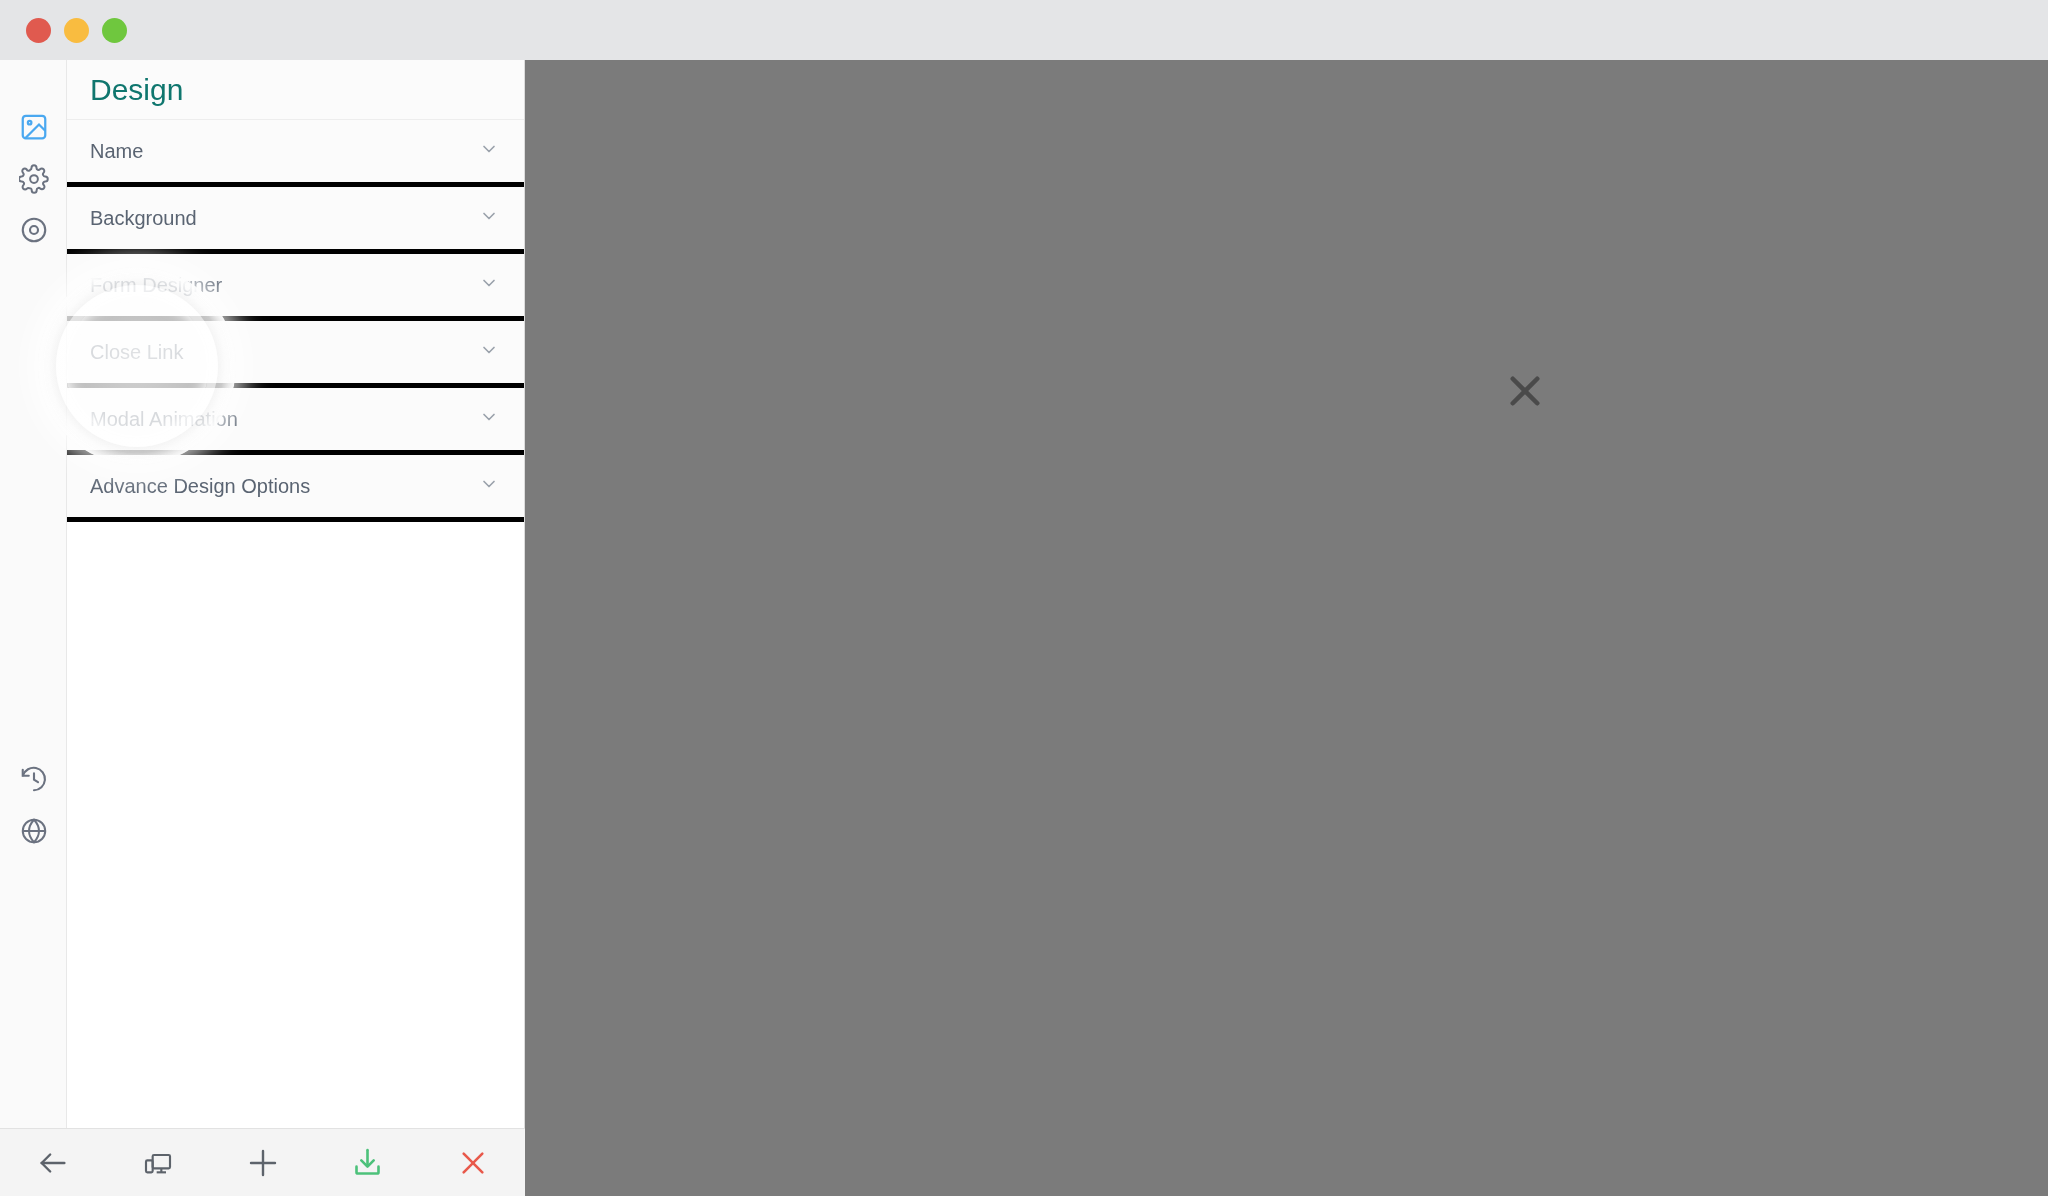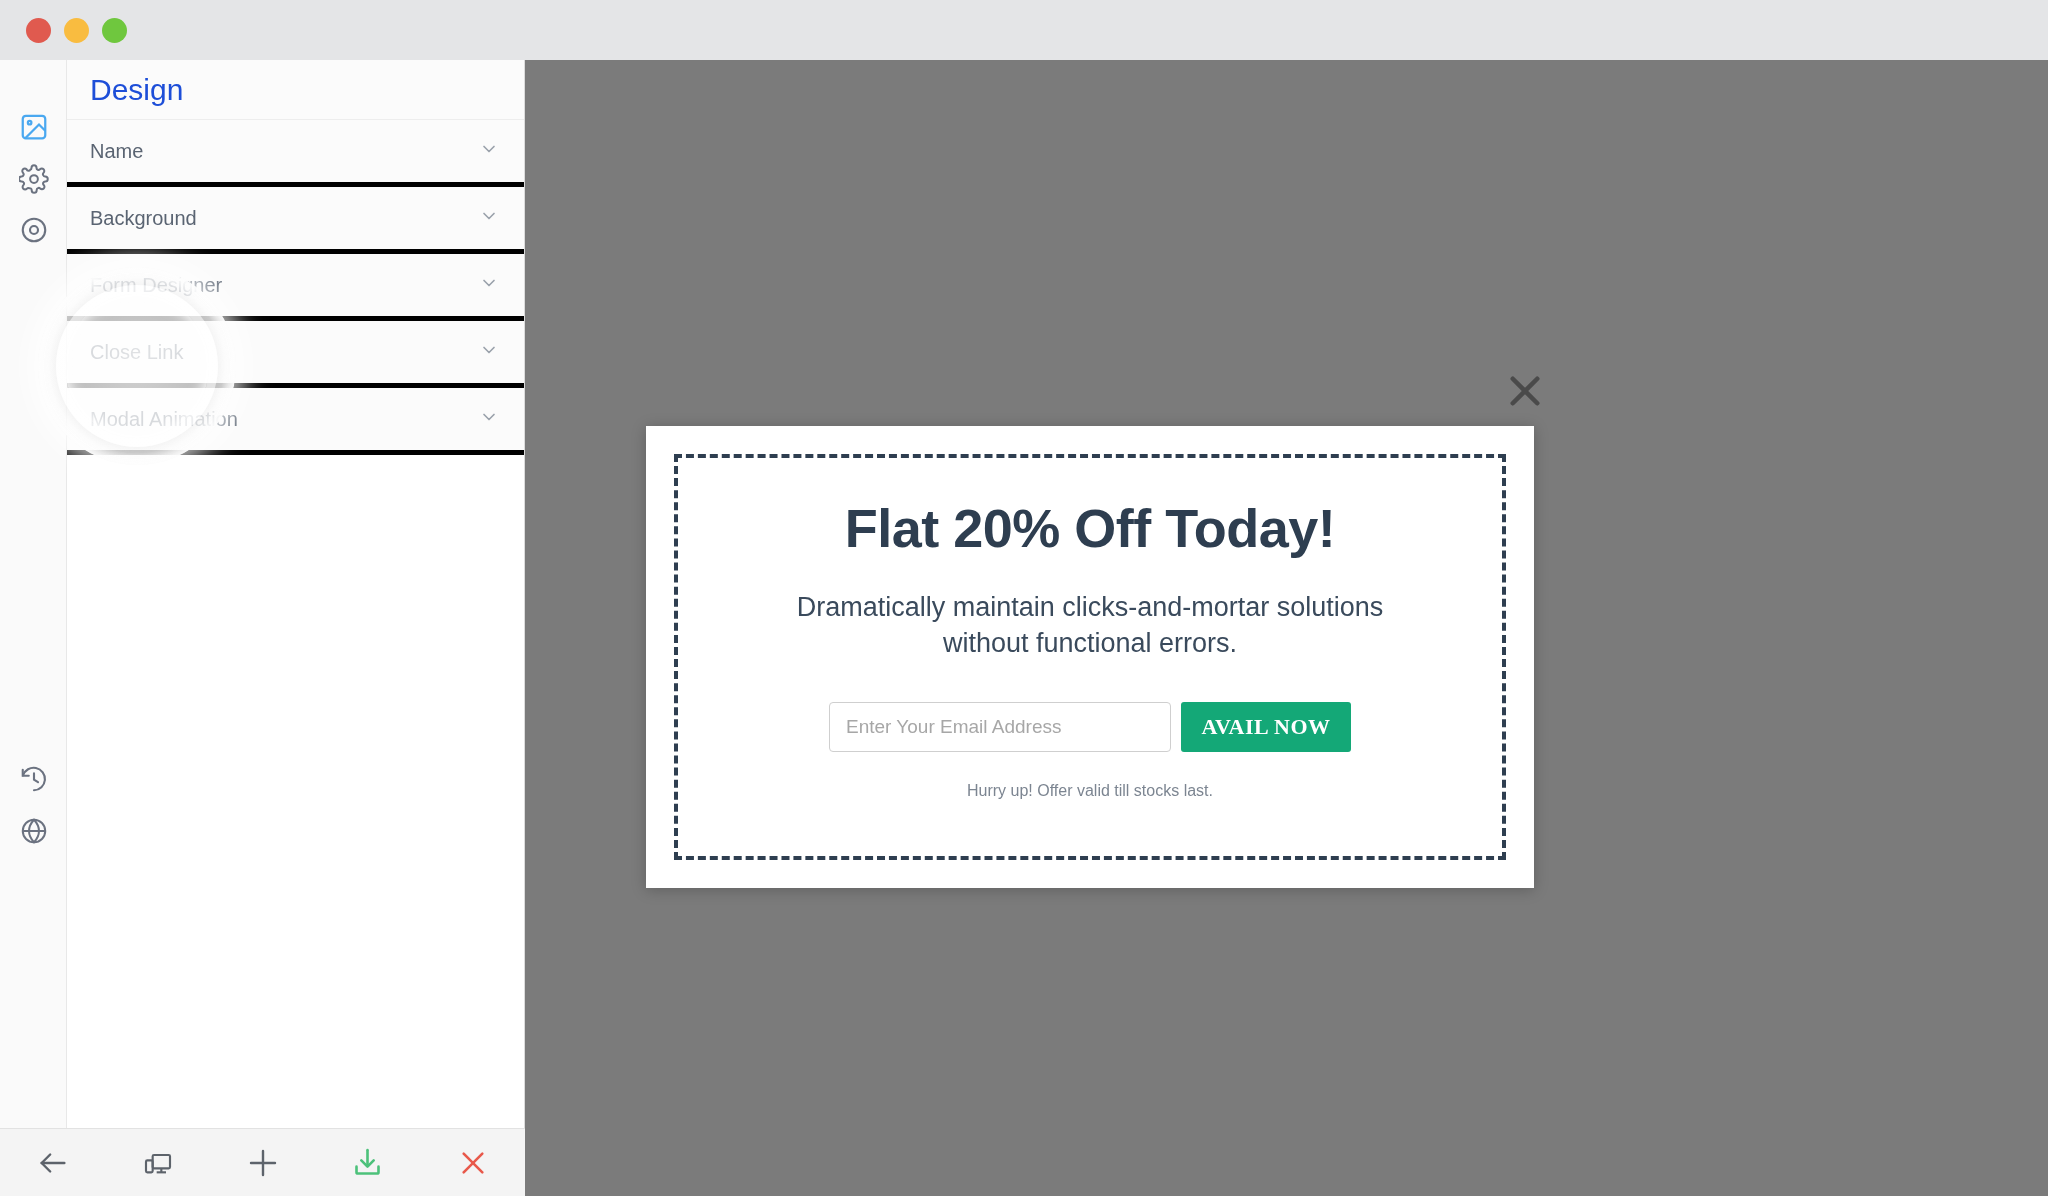--- a/index.html
+++ b/index.html
@@ -64,21 +64,21 @@
   .panel-header {
     height: 60px;
     display: flex;
     align-items: center;
     padding-left: 23px;
     background: #fbfbfb;
     border-bottom: 1px solid #ededed;
   }
   .panel-title {
     font-size: 30px;
-    color: #1d4ed8;
+    color: #0f766e;
     font-weight: 400;
   }
   .accordion-row {
     height: 67px;
     display: flex;
     align-items: center;
     justify-content: space-between;
     padding: 0 25px 0 23px;
     background: #fbfbfb;
     border-bottom: 5px solid #000000;
@@ -352,20 +352,28 @@
 
     <div class="accordion-row">
       <span class="accordion-label">Modal Animation</span>
       <span class="chev">
         <svg width="20" height="20" viewBox="0 0 24 24" fill="none" stroke="currentColor" stroke-width="2" stroke-linecap="round" stroke-linejoin="round">
             <path d="M6 9l6 6 6-6"></path>
           </svg>
       </span>
     </div>
 
+    <div class="accordion-row">
+      <span class="accordion-label">Advance Design Options</span>
+      <span class="chev">
+        <svg width="20" height="20" viewBox="0 0 24 24" fill="none" stroke="currentColor" stroke-width="2" stroke-linecap="round" stroke-linejoin="round">
+            <path d="M6 9l6 6 6-6"></path>
+          </svg>
+      </span>
+    </div>
 
   </div>
 
   <div class="spotlight"></div>
   <div class="spotlight-ring"></div>
 
   <div class="bottom-toolbar">
 
     <div class="tb-btn">
       <span>
@@ -421,34 +429,18 @@
 
     <div class="modal-wrap">
 
       <div class="modal-close">
         <svg width="42" height="42" viewBox="0 0 24 24" fill="none" stroke="currentColor" stroke-width="2.6" stroke-linecap="round">
           <path d="M5 5l14 14"></path>
             <path d="M19 5L5 19"></path>
         </svg>
       </div>
 
-      <div class="modal">
-        <div class="modal-dashed">
-
-          <div class="modal-heading">Flat 20% Off Today!</div>
-
-          <div class="modal-subheading">Dramatically maintain clicks-and-mortar solutions without functional errors.</div>
-
-          <div class="modal-form">
-            <input class="email-input" type="text" placeholder="Enter Your Email Address" style="">
-            <button class="avail-btn">AVAIL NOW</button>
-          </div>
-
-          <div class="modal-footnote">Hurry up! Offer valid till stocks last.</div>
-
-        </div>
-      </div>
 
     </div>
 
   </div>
 
 </div>
 
 </body></html>

